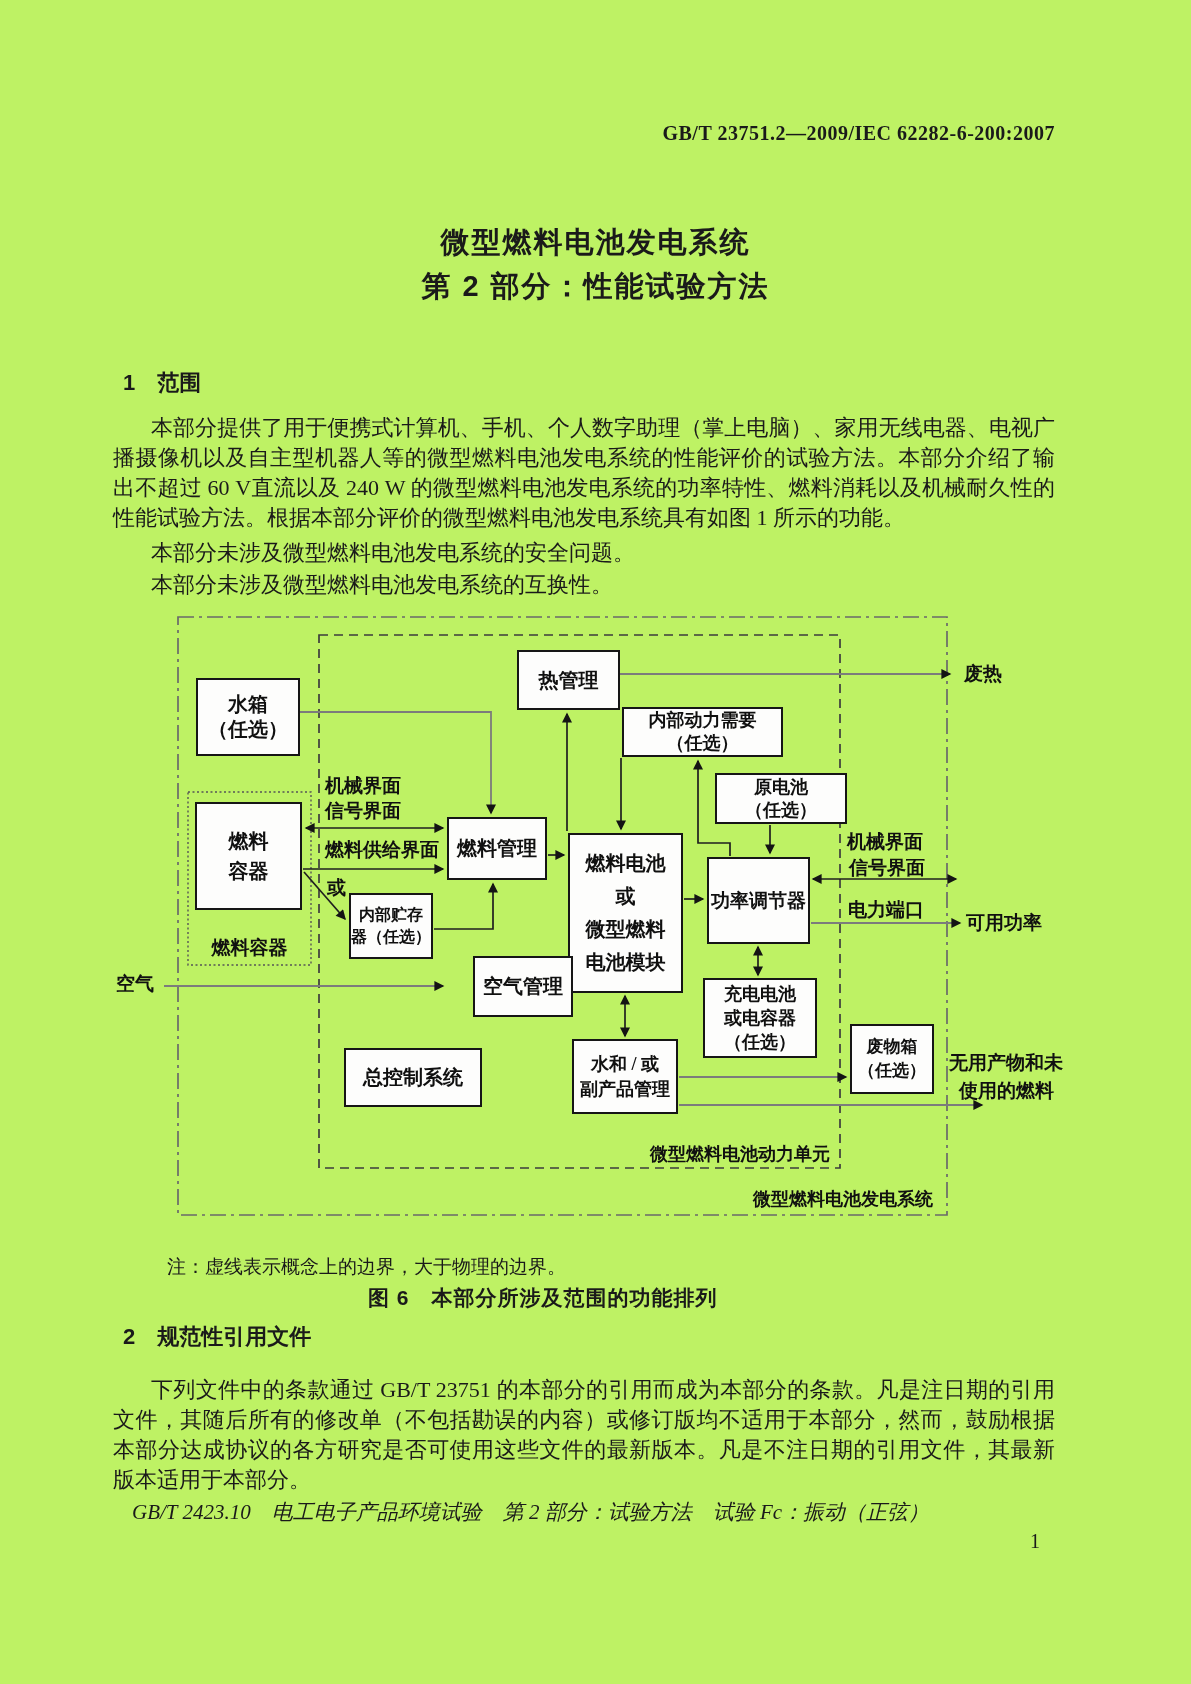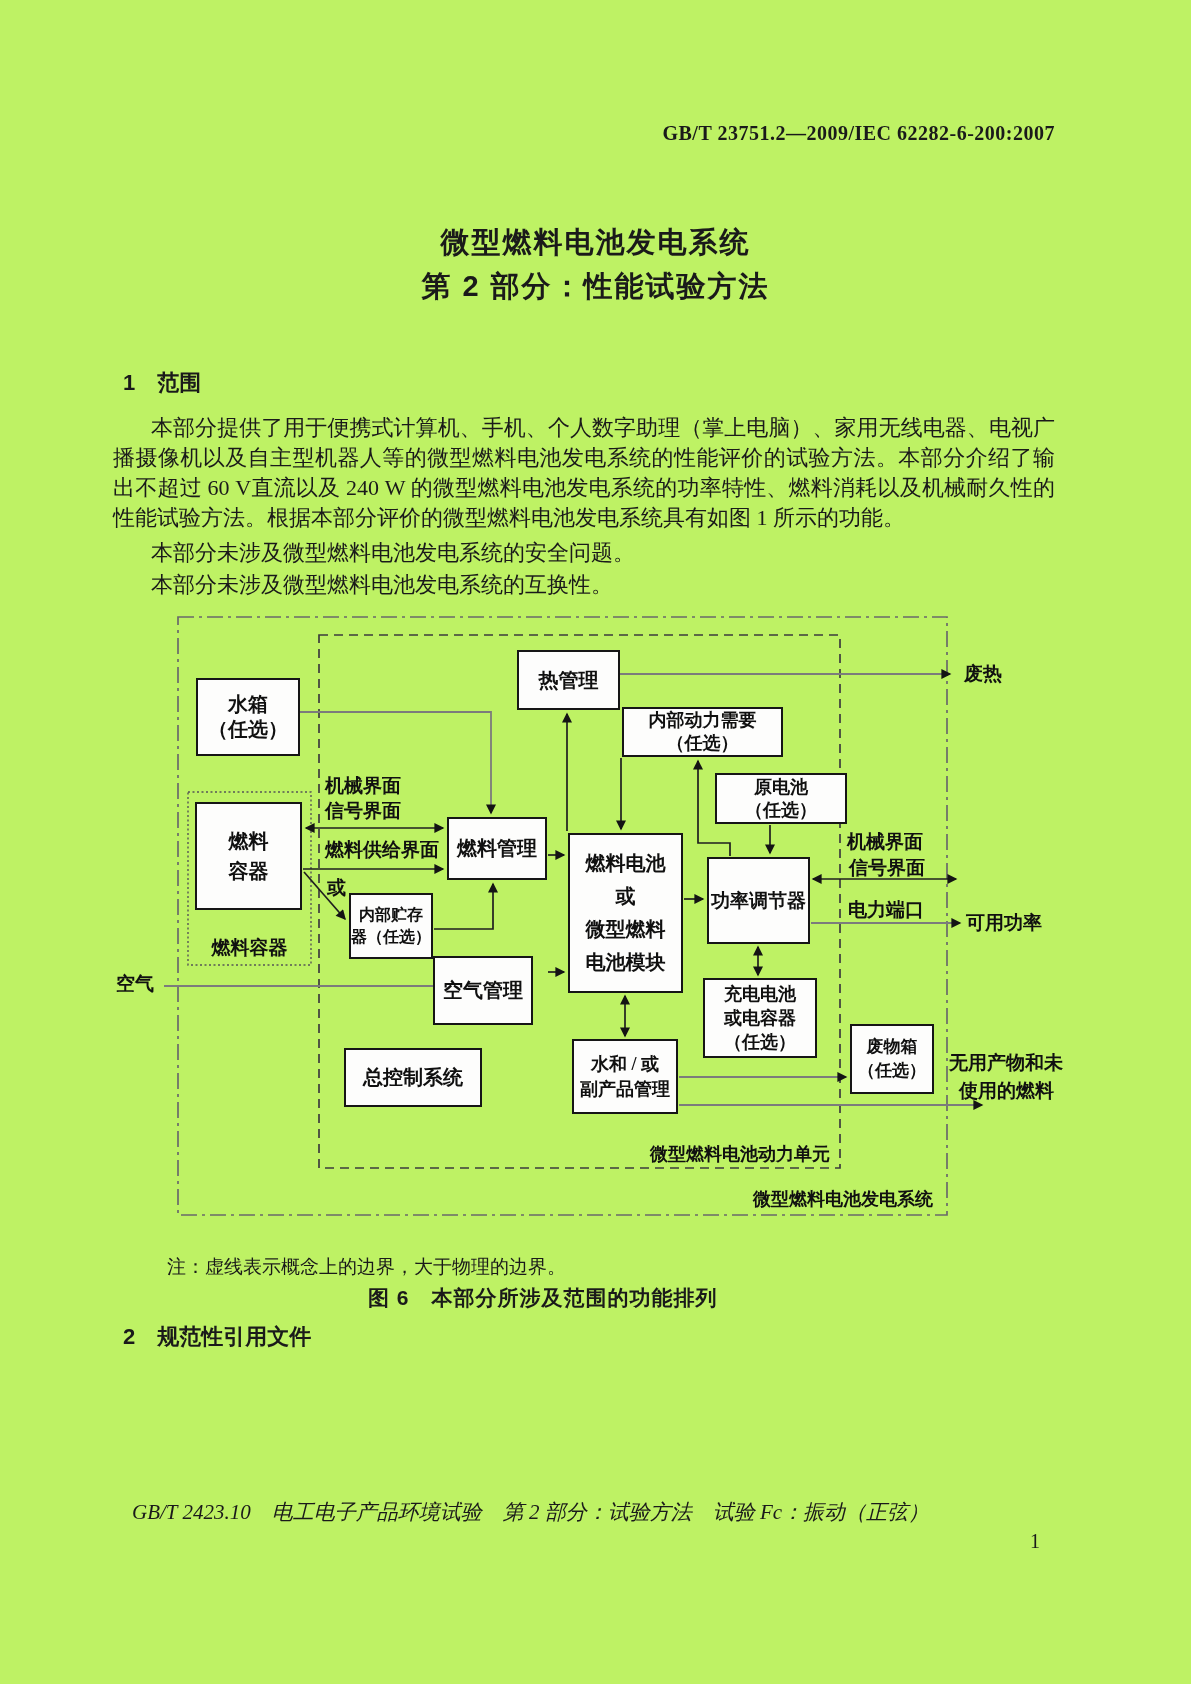--- a/index.html
+++ b/index.html
@@ -136,21 +136,21 @@
   </div>
   <div class="fbox tall" style="left:568px;top:833px;width:115px;height:160px">
     <span>燃料电池</span>
     <span>或</span>
     <span>微型燃料</span>
     <span>电池模块</span>
   </div>
   <div class="fbox" style="left:707px;top:857px;width:103px;height:87px;font-size:19px">
     <span>功率调节器</span>
   </div>
-  <div class="fbox" style="left:433px;top:956px;width:100px;height:69px">
+  <div class="fbox" style="left:473px;top:956px;width:100px;height:61px">
     <span>空气管理</span>
   </div>
   <div class="fbox" style="left:703px;top:978px;width:114px;height:80px;font-size:18px;line-height:24px">
     <span>充电电池</span>
     <span>或电容器</span>
     <span>（任选）</span>
   </div>
   <div class="fbox" style="left:344px;top:1048px;width:138px;height:59px">
     <span>总控制系统</span>
   </div>
@@ -180,17 +180,18 @@
   <div class="flabel" style="left:966px;top:911px">可用功率</div>
   <div class="flabel" style="left:949px;top:1051px">无用产物和未</div>
   <div class="flabel" style="left:959px;top:1079px">使用的燃料</div>
   <div class="flabel" style="left:650px;top:1143px;font-size:18px">微型燃料电池动力单元</div>
   <div class="flabel" style="left:753px;top:1188px;font-size:18px">微型燃料电池发电系统</div>
 
   <div class="note-line">注：虚线表示概念上的边界，大于物理的边界。</div>
   <div class="fig-caption">图 6　本部分所涉及范围的功能排列</div>
 
   <h2 class="sec-h" style="top:1322px">2　规范性引用文件</h2>
+  <p class="body-p ind" style="top:1375px">下列文件中的条款通过 GB/T 23751 的本部分的引用而成为本部分的条款。凡是注日期的引用文件，其随后所有的修改单（不包括勘误的内容）或修订版均不适用于本部分，然而，鼓励根据本部分达成协议的各方研究是否可使用这些文件的最新版本。凡是不注日期的引用文件，其最新版本适用于本部分。</p>
   <div class="ref-line">GB/T 2423.10　电工电子产品环境试验　第 2 部分：试验方法　试验 Fc：振动（正弦）</div>
 
   <div class="pgnum">1</div>
 
 </div>
 
 </body></html>

